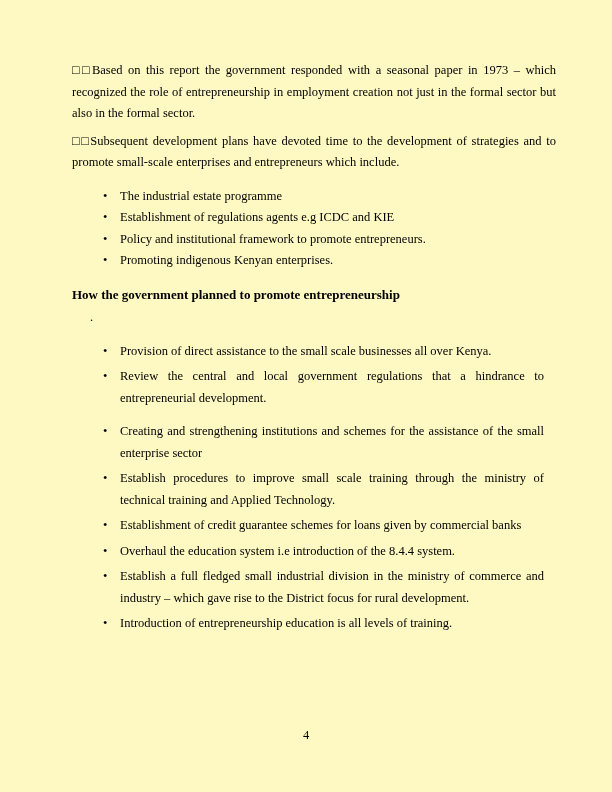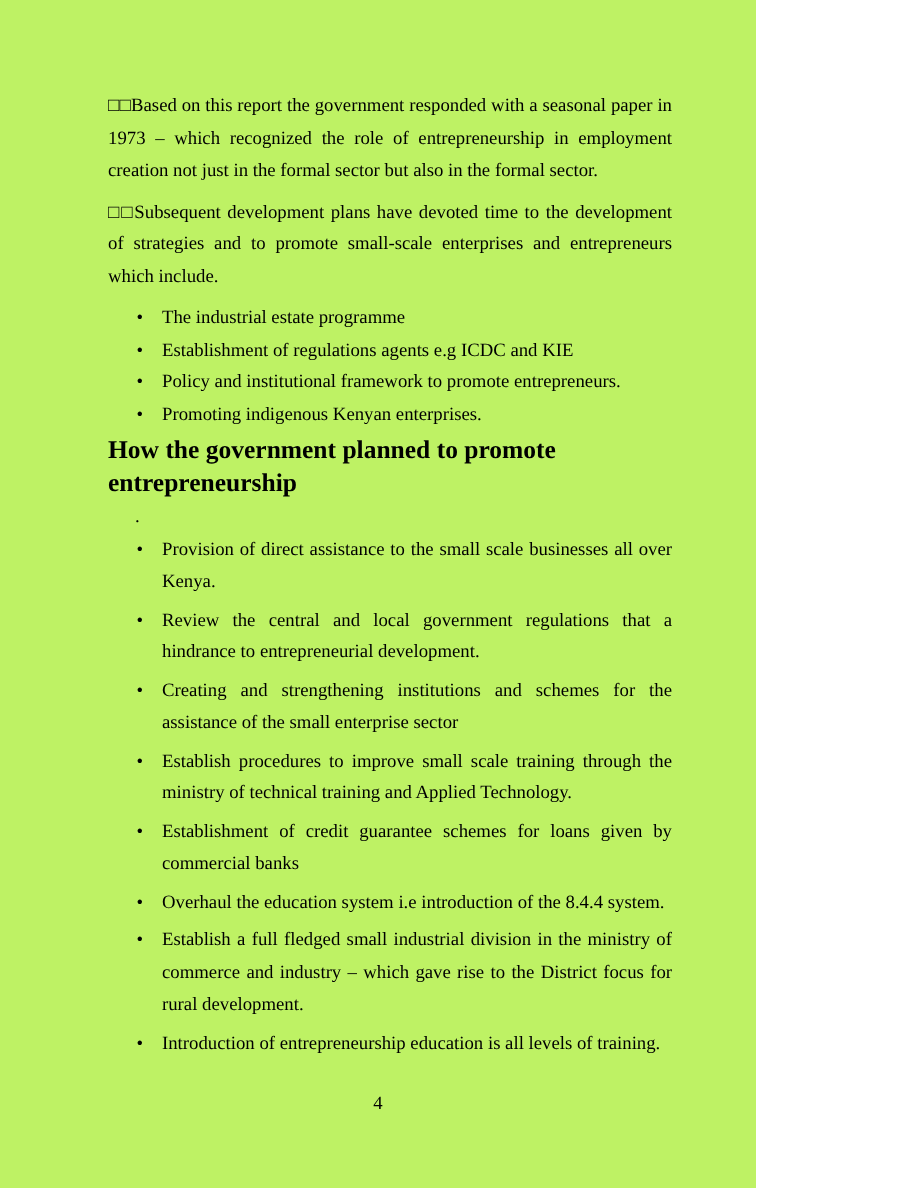--- a/index.html
+++ b/index.html
@@ -7,49 +7,49 @@
     padding: 0;
     background: #ffffff;
   }
   body {
     width: 612px;
     height: 792px;
     overflow: hidden;
   }
   .page {
     position: relative;
-    width: 504px;
+    width: 612px;
     height: 792px;
     box-sizing: border-box;
     padding: 60px 56px 0 72px;
     font-family: "Liberation Serif", serif;
     font-size: 12.5px;
     line-height: 21.5px;
     color: #000000;
-    background: #bef264;
+    background: #fef9c3;
   }
   p.para {
     margin: 0 0 6px 0;
     text-align: justify;
     text-align-last: left;
   }
   h2.heading {
     margin: 2px 0 2px 0;
-    font-size: 17px;
+    font-size: 13px;
     line-height: 21.5px;
     font-weight: bold;
     text-align: left;
   }
   p.stray-dot {
     margin: 0;
     padding-left: 18px;
     text-align: left;
   }
   ul.bullets {
-    margin: 0;
+    margin: 12px;
     padding: 0;
     list-style: none;
   }
   ul.bullets li {
     position: relative;
     padding-left: 36px;
     margin: 0 0 2px 0;
     text-align: justify;
     text-align-last: left;
   }

